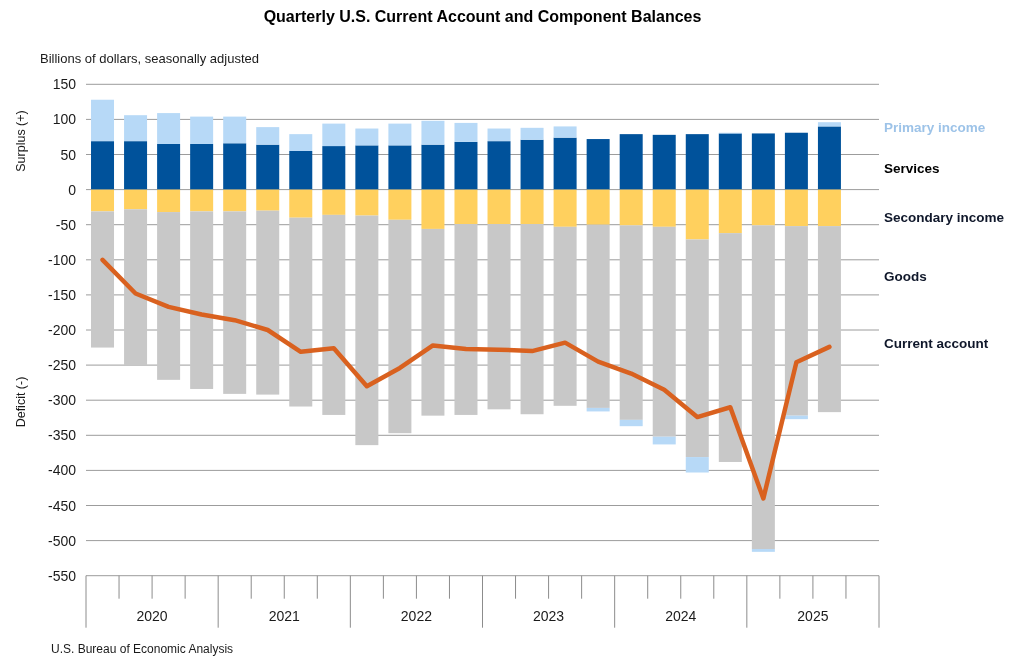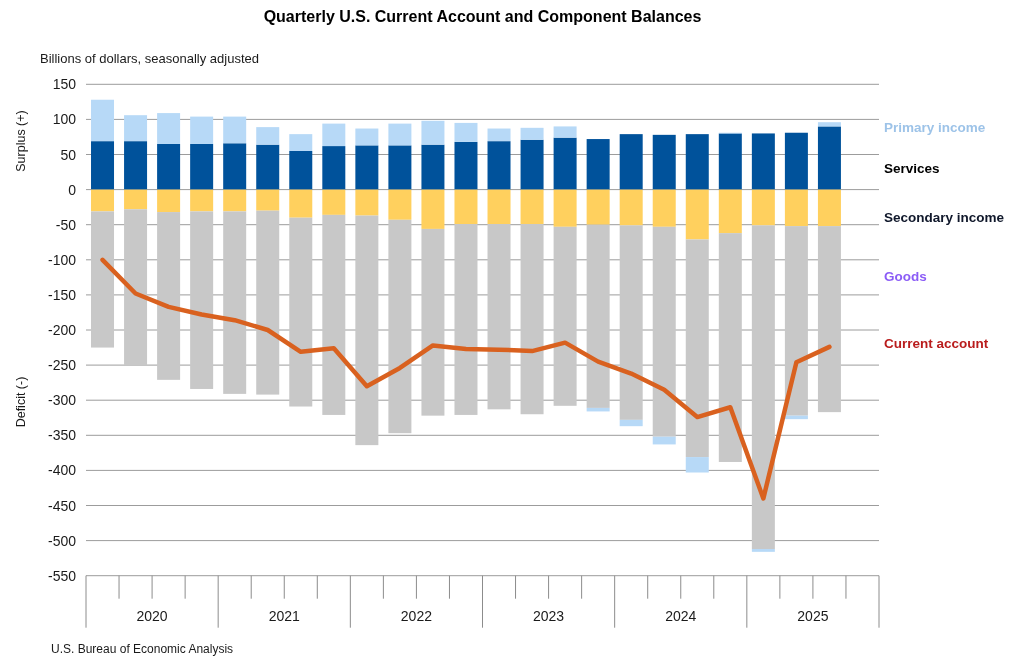--- a/index.html
+++ b/index.html
@@ -180,17 +180,17 @@
       <rect x="817.9375" y="126.42" width="23" height="63.17999999999999" fill="#00529B"></rect>
       <rect x="817.9375" y="189.6" width="23" height="36.504" fill="#FFD05E"></rect>
       <rect x="817.9375" y="226.10399999999998" width="23" height="186.03" fill="#C8C8C8"></rect>
       <rect x="817.9375" y="122.208" width="23" height="4.212" fill="#B7D9F7"></rect>
       <polyline points="102.52083333333333,259.79999999999995 135.5625,293.496 168.60416666666666,306.834 201.64583333333331,314.556 234.6875,320.172 267.72916666666663,330 300.7708333333333,351.76199999999994 333.8125,348.25199999999995 366.85416666666663,386.15999999999997 399.8958333333333,367.908 432.9375,345.44399999999996 465.97916666666663,348.95399999999995 499.0208333333333,349.65599999999995 532.0625,351.05999999999995 565.1041666666666,342.63599999999997 598.1458333333333,361.59 631.1875,373.524 664.2291666666666,389.66999999999996 697.2708333333333,417.048 730.3125,407.21999999999997 763.3541666666666,498.48 796.3958333333333,362.292 829.4375,346.84799999999996" fill="none" stroke="#D9611F" stroke-width="4.5" stroke-linejoin="round" stroke-linecap="round"></polyline>
     </svg>
   <div id="legend">
       <div class="legend-item" style="top: 127px; color: rgb(157, 195, 232);">Primary income</div>
       <div class="legend-item" style="top: 168px; color: #000000;">Services</div>
       <div class="legend-item" style="top: 204px; color: #0f172a; margin-top: 13px;">Secondary income</div>
-      <div class="legend-item" style="top: 276px; color: #8b5cf6;">Goods</div>
-      <div class="legend-item" style="top: 343px; color: #b91c1c;">Current account</div>
+      <div class="legend-item" style="top: 276px; color: #0f172a;">Goods</div>
+      <div class="legend-item" style="top: 343px; color: #0f172a;">Current account</div>
     </div>
   <div class="footer">U.S. Bureau of Economic Analysis</div>
 </div>
 
 </body></html>

